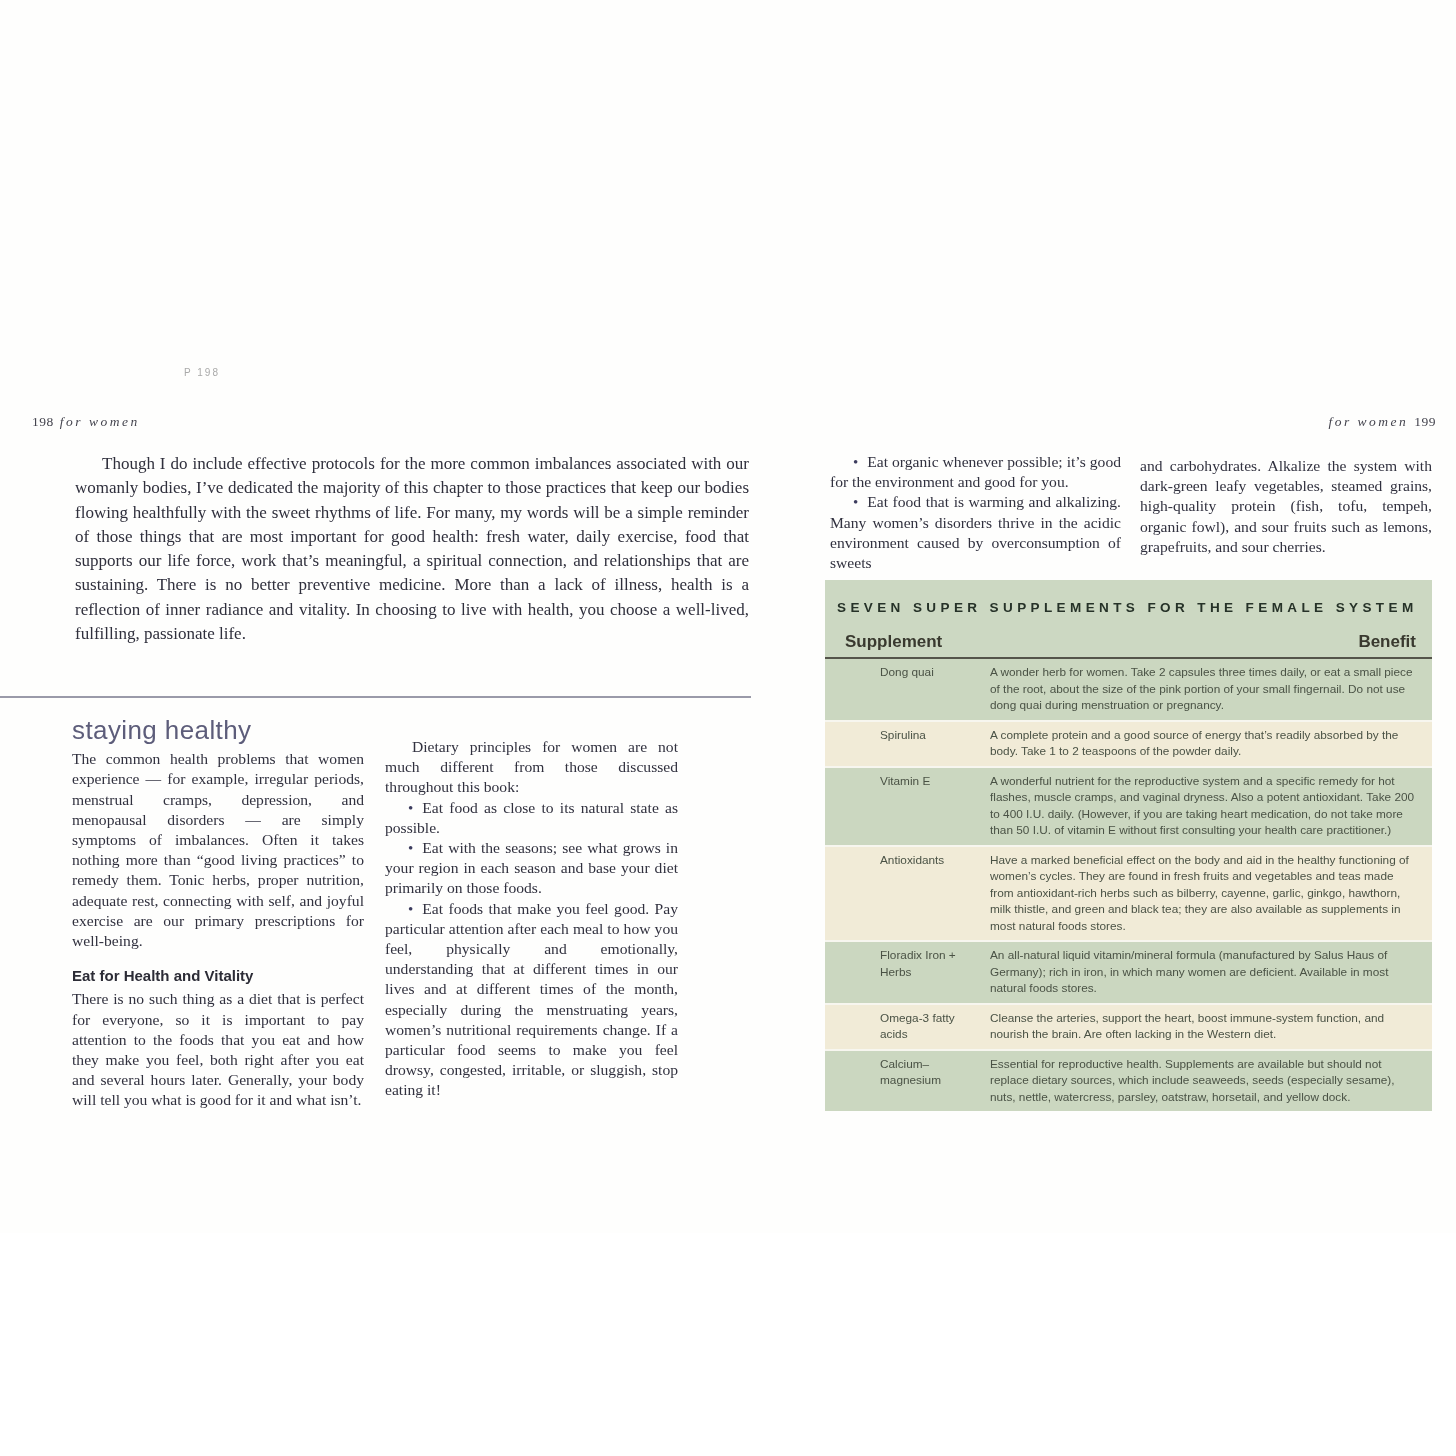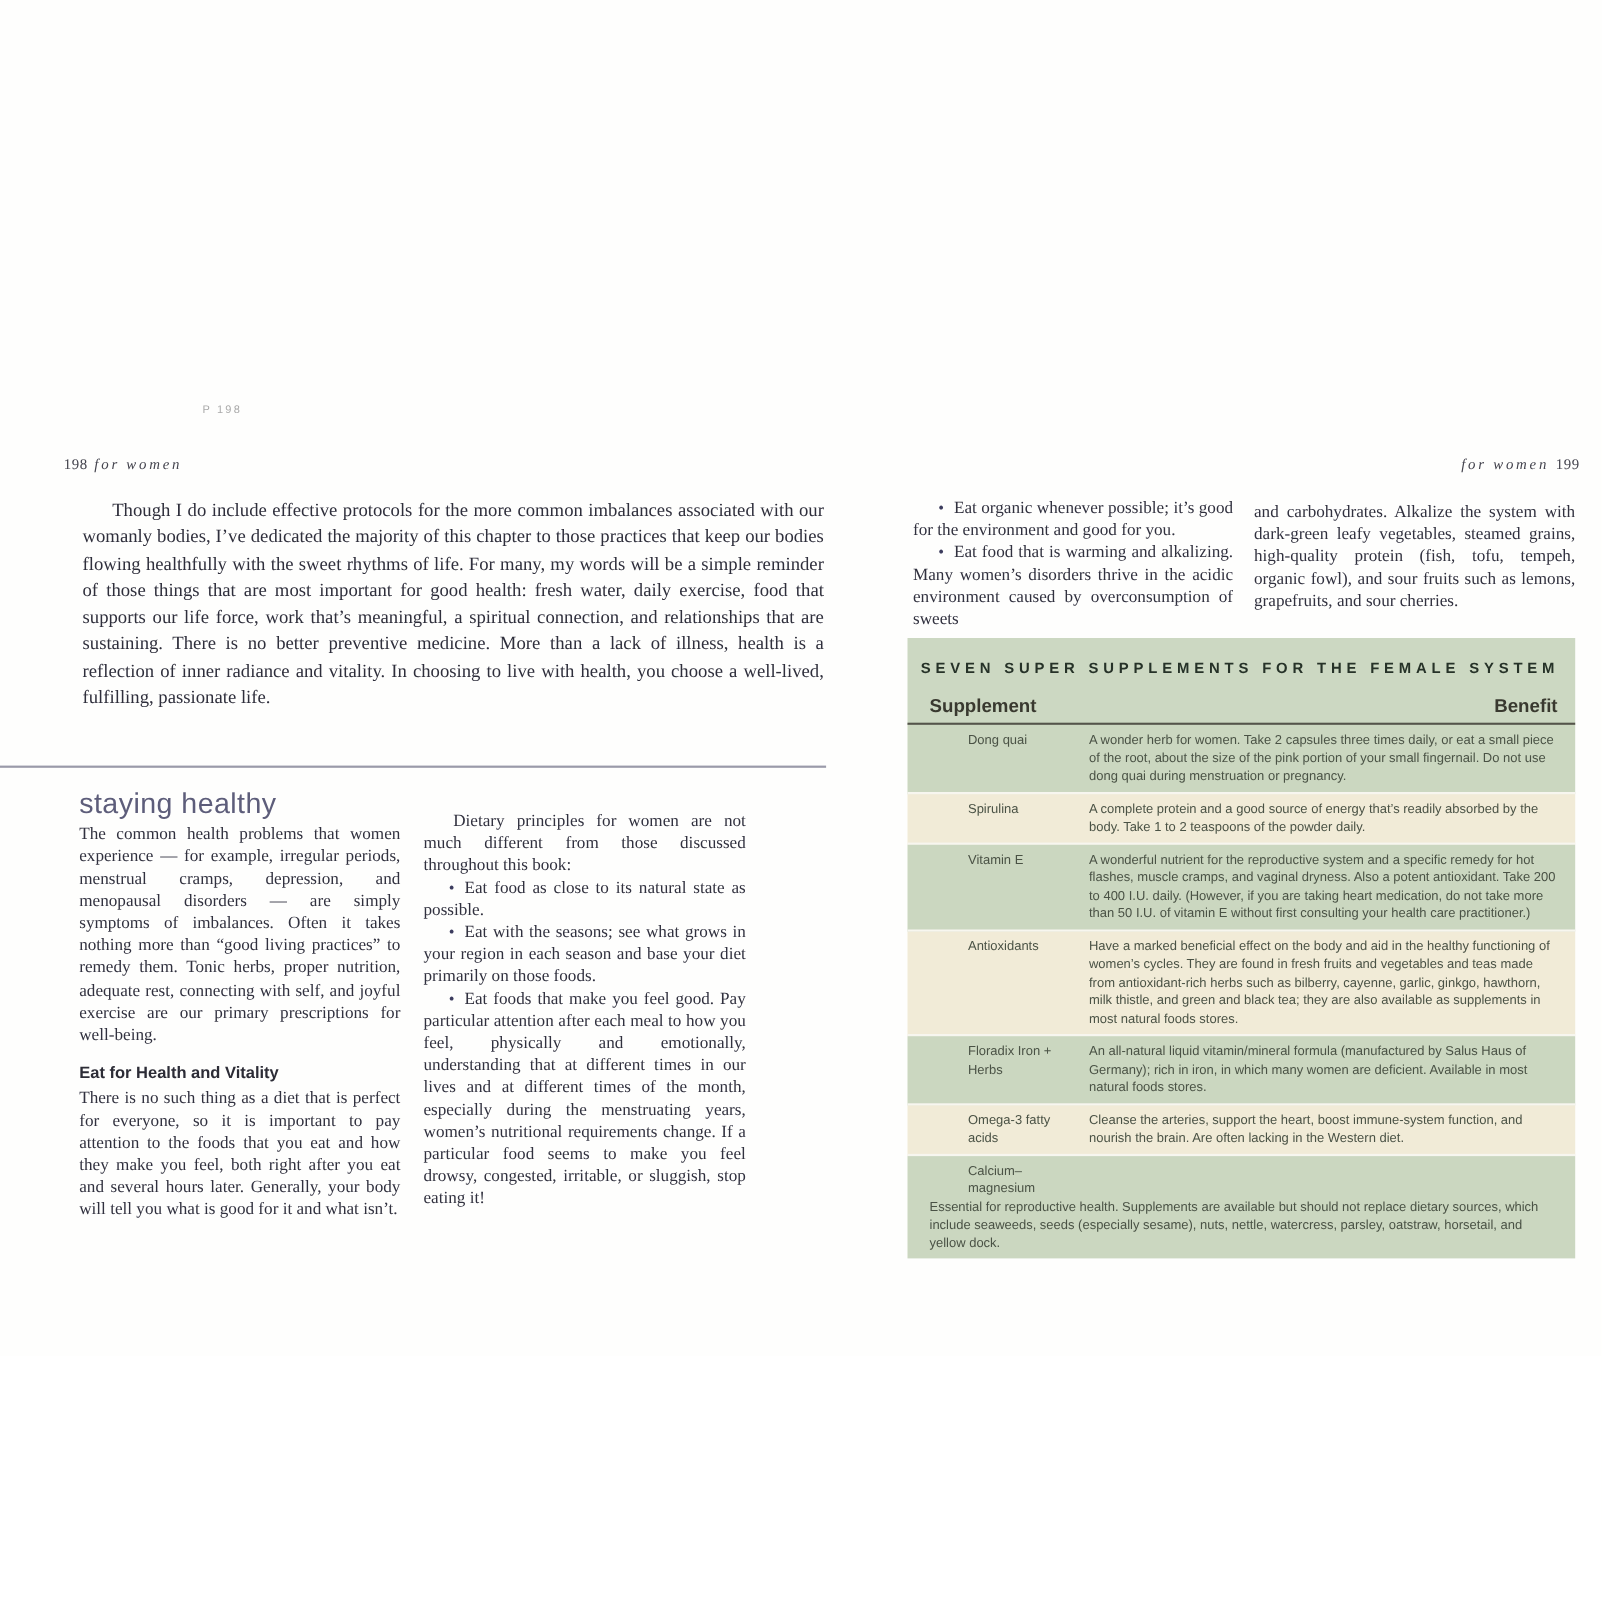--- a/index.html
+++ b/index.html
@@ -12,21 +12,21 @@
     color:#31313f;
   }
   
   .runhead{
     position:absolute;top:414px;
     font-size:13.5px;color:#44444e;
     white-space:nowrap;
   }
   .runhead .pnum{font-style:normal;letter-spacing:.5px;}
   .runhead .folio{font-style:italic;letter-spacing:2.5px;margin:0 6px;}
-  .runhead-left{left:58px;}
+  .runhead-left{left:32px;}
   .runhead-right{right:20px;margin-left:20px;}
   .stray{
     position:absolute;left:184px;top:367px;
     font-family:"Liberation Sans",sans-serif;
     font-size:10px;color:#8d8d8d;letter-spacing:2px;opacity:.75;
   }
   
   .bodytext{font-size:15.6px;line-height:20.2px;text-align:justify;color:#31313f;}
   .intro{
     position:absolute;left:75px;top:452px;width:674px;
@@ -78,21 +78,21 @@
     font-size:17px;font-weight:bold;color:#39392f;
   }
   .tbl-cols .c1{width:104px;flex:none;}
   .tbl-cols .c2{flex:1;text-align:right;}
   .tbl-row{
     display:flex;
     padding:5px 16px 6px 20px;
     border-bottom:2px solid #f7f6ef;
     font-size:11.8px;line-height:16.5px;color:#4a5245;
   }
-  .tbl-row:last-child{border-bottom:none;flex-direction:column;}
+  .tbl-row:last-child{border-bottom:none;}
   .tbl-row:nth-child(odd){background:#cbd7c0;}
   .tbl-row:nth-child(even){background:#f1ebd7;}
   .tbl-row .c1{width:104px;flex:none;padding-right:6px;margin-left:35px;}
   .tbl-row .c2{flex:1;}
 </style>
 </head>
 <body>
 
 <div class="sheet">
 

